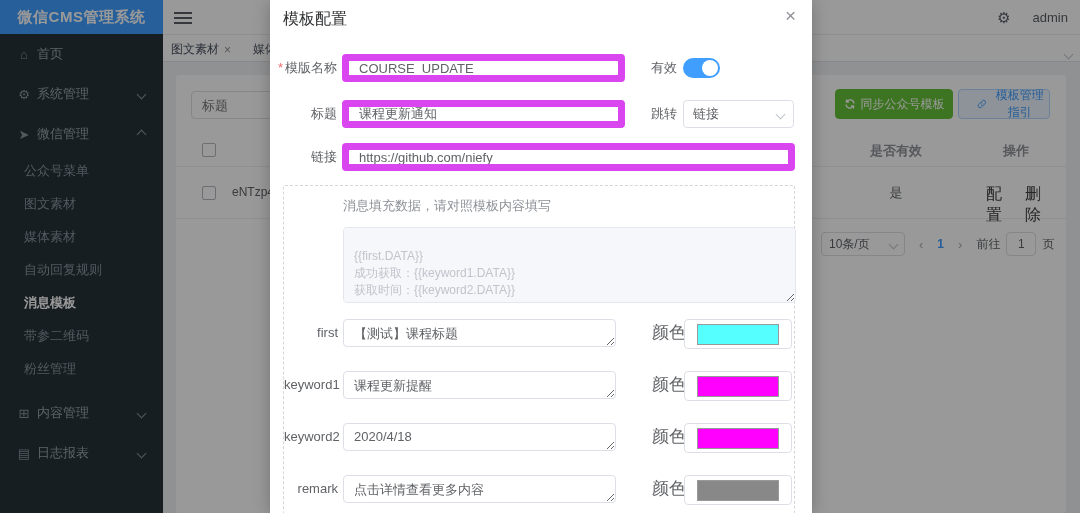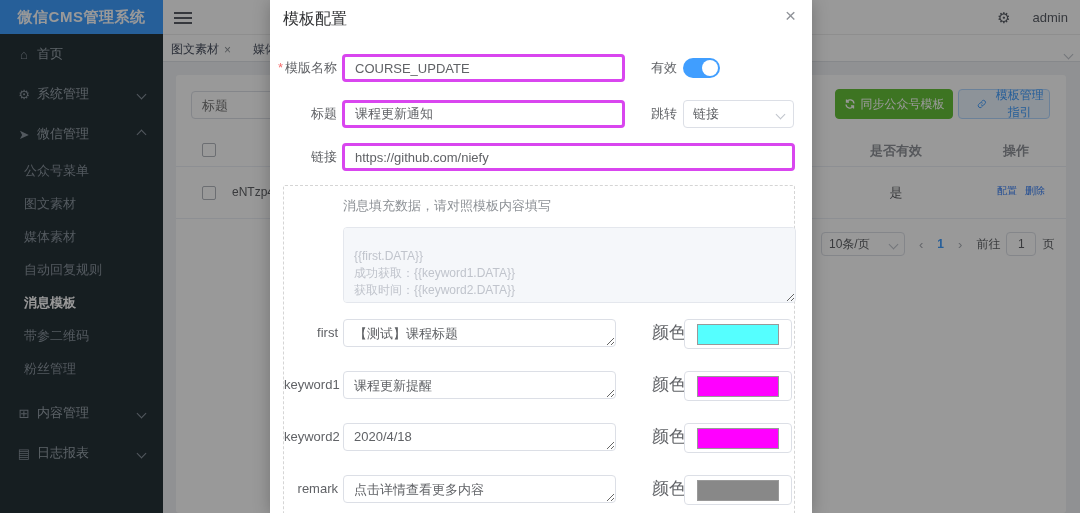--- a/index.html
+++ b/index.html
@@ -52,40 +52,40 @@
                display:flex; align-items:center; justify-content:center; gap:4px; cursor:pointer;padding-left:18px; }
   .thead { position:absolute; left:0; right:0; top:58px; height:34px; border-bottom:1px solid #ebeef5; }
   .trow  { position:absolute; left:0; right:0; top:92px; height:52px; border-bottom:1px solid #ebeef5; }
   .checkbox { position:absolute; width:14px; height:14px; border:1px solid #b4b8bf; border-radius:2px;
               background:#fff; cursor:pointer; }
   .cell-id { position:absolute; left:56px; top:18px; font-size:12px; color:#606266; white-space:nowrap; }
   .col-valid { position:absolute; left:670px; width:100px; text-align:center; font-size:13px; color:#909399; font-weight:bold; }
   .col-op    { position:absolute; left:800px; width:80px;  text-align:center; font-size:13px; color:#909399; font-weight:bold; }
   .val-valid { position:absolute; left:670px; width:100px; text-align:center; font-size:13px; color:#606266; }
   .ops { position:absolute; left:810px; width:70px; display:flex; gap:8px; justify-content:center; }
-  .link { font-size:10px; color:#3b82f6; cursor:pointer; }
+  .link { font-size:16px; color:#404040; cursor:pointer; }
   .pager { position:absolute; left:15px; top:155px; height:28px; display:flex; align-items:center; gap:14px;
            font-size:12px; color:#606266; }
   .size-select { width:84px; height:24px; border:1px solid #dcdfe6; border-radius:4px; display:flex;
                  align-items:center; justify-content:space-between; padding:0 7px; cursor:pointer; color:#606266; }
   .pg-arrow { color:#a8abb2; cursor:pointer; font-size:13px; }
   .pg-cur { color:#409eff; font-weight:bold; cursor:pointer; }
   .goto-box { display:flex; align-items:center; gap:6px; }
   .goto-input { width:30px; height:24px; border:1px solid #dcdfe6; border-radius:4px; text-align:center;
                 font-size:12px; color:#606266; }
 
   
   .overlay { position:absolute; inset:0; background:rgba(0,0,0,0.40); z-index:5; }
   .modal { position:absolute; left:270px; top:0; width:542px; height:513px; background:#fff; z-index:10;
            box-shadow:0 2px 16px rgba(0,0,0,.25); }
   .modal-title { position:absolute; left:13px; top:9px; font-size:16px; color:#303133; }
   .modal-close { position:absolute; right:16px; top:6px; font-size:19px; color:#909399; cursor:pointer; line-height:1; }
   .f-label { position:absolute; left:0; width:67px; text-align:right; font-size:13px; color:#606266; line-height:28px; }
   .req { color:#f56c6c; margin-right:2px; }
-  .f-input { position:absolute; left:72px; width:283px; height:28px; border:3px solid #d946ef; border-radius:4px;
+  .f-input { position:absolute; left:72px; width:283px; height:28px; border:7px solid #d946ef; border-radius:4px;
              font-size:13px; color:#606266; padding:0 10px; background:#fff;
              font-family:"Liberation Sans","DejaVu Sans",sans-serif; }
   .f-input.wide { width:453px; }
   .r-label { position:absolute; left:381px; font-size:13px; color:#606266; line-height:28px; }
   .switch { position:absolute; left:413px; width:37px; height:20px; border-radius:10px; background:#409eff; cursor:pointer; }
   .switch .knob { position:absolute; right:2px; top:2px; width:16px; height:16px; border-radius:50%; background:#fff; }
   .select { position:absolute; left:413px; width:111px; height:28px; border:1px solid #dcdfe6; border-radius:4px;
             font-size:13px; color:#606266; display:flex; align-items:center; justify-content:space-between;
             padding:0 9px; cursor:pointer; background:#fff; }
   .select .chev, .size-select .chev, .tab-caret .chev { border-color:#c0c4cc; }

